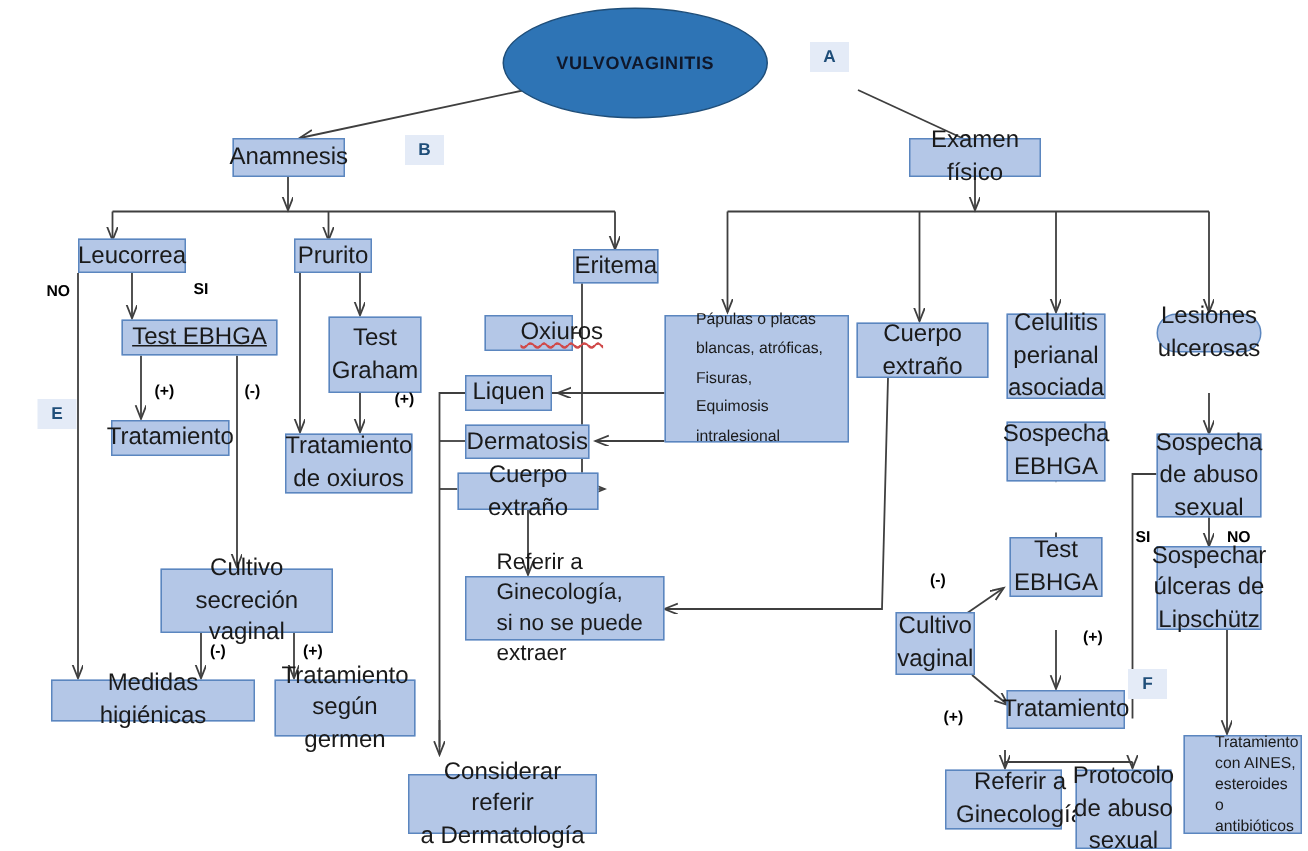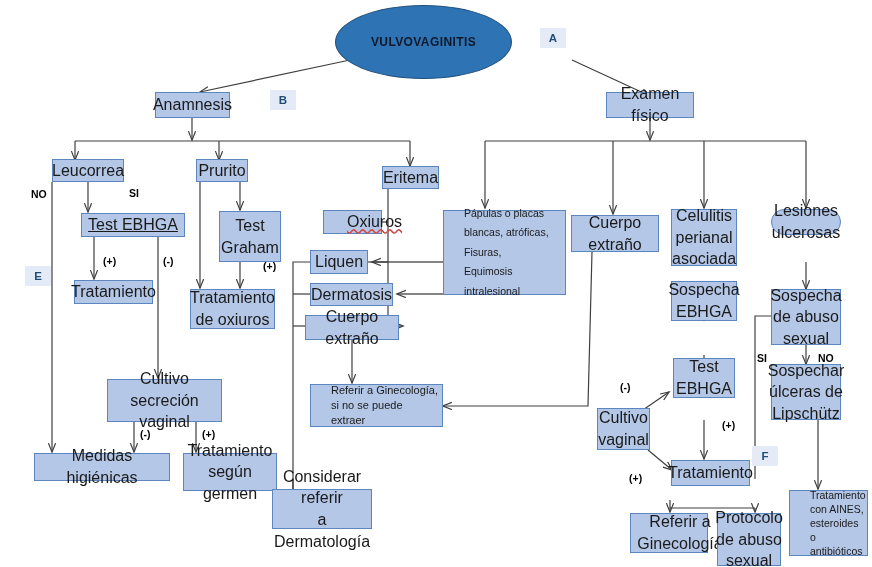--- a/index.html
+++ b/index.html
@@ -247,31 +247,31 @@
   <div class="node" style="left:673px;top:358px;width:62px;height:40px;">Test
 EBHGA</div>
   <div class="node" style="left:771px;top:364px;width:70px;height:56px;">
      <span>Sospechar
 úlceras de
 Lipschütz</span>
   </div>
 
   <div class="node" style="left:107px;top:379px;width:115px;height:43px;">Cultivo secreción
 vaginal</div>
-  <div class="node left" style="left:310px;top:384px;width:133px;height:43px;font-size:11px;">Referir a  Ginecología,
+  <div class="node left" style="left:310px;top:384px;width:133px;height:43px;font-size:15px;">Referir a  Ginecología,
 si no se puede extraer</div>
   <div class="node" style="left:597px;top:408px;width:53px;height:42px;">Cultivo
 vaginal</div>
 
   <div class="node" style="left:34px;top:453px;width:136px;height:28px;">Medidas higiénicas</div>
   <div class="node" style="left:183px;top:453px;width:94px;height:38px;">Tratamiento
 según germen</div>
   <div class="node" style="left:671px;top:460px;width:79px;height:26px;">Tratamiento</div>
 
-  <div class="node" style="left:272px;top:489px;width:100px;height:40px;">Considerar referir
+  <div class="node" style="left:272px;top:516px;width:126px;height:40px;">Considerar referir
 a Dermatología</div>
   <div class="node" style="left:630px;top:513px;width:78px;height:40px;padding-left:26px;">Referir a
 Ginecología</div>
   <div class="node" style="left:717px;top:513px;width:64px;height:53px;">Protocolo
 de abuso
 sexual</div>
   <div class="node left" style="left:789px;top:490px;width:79px;height:66px;font-size:10.5px;">Tratamiento
 con  AINES,
 esteroides  o
 antibióticos</div>

